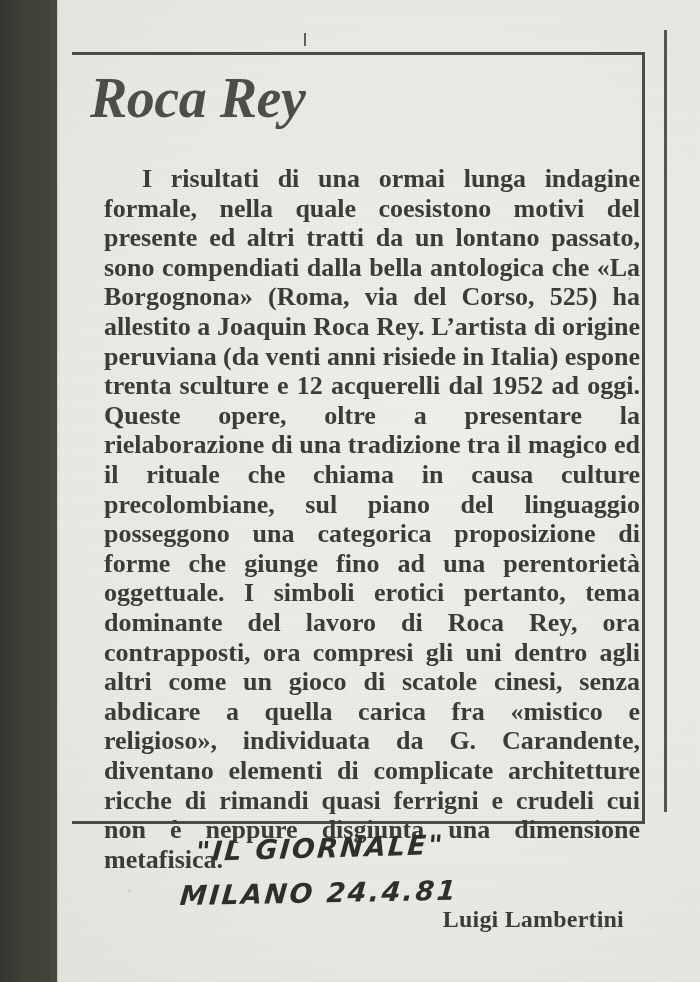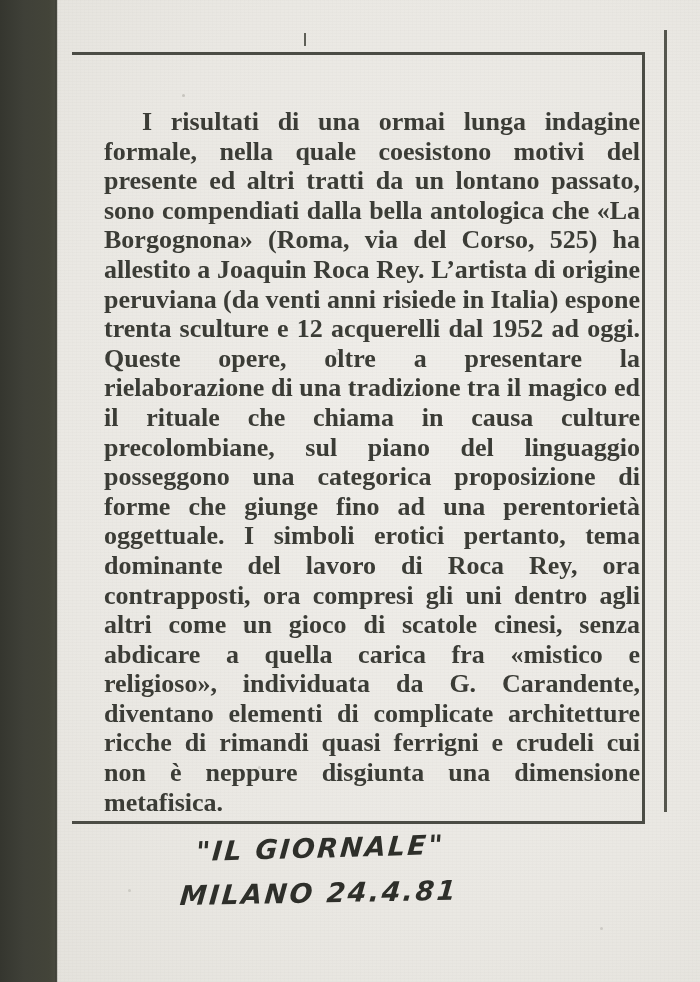--- a/index.html
+++ b/index.html
@@ -205,24 +205,26 @@
   <div class="speckle" style="left:430px; top:243px; width:4px; height:4px; opacity:.5;"></div>
   <div class="speckle" style="left:336px; top:352px; width:3px; height:3px;"></div>
   <div class="speckle" style="left:628px; top:277px; width:3px; height:3px;"></div>
   <div class="speckle" style="left:258px; top:766px; width:3px; height:3px; opacity:.3;"></div>
   <div class="speckle" style="left:600px; top:927px; width:3px; height:3px; opacity:.3;"></div>
   <div class="speckle" style="left:128px; top:889px; width:3px; height:3px; opacity:.28;"></div>
 
   <div id="article">
 
     <h1 id="headline">
+      <span class="hl-line-1">Roca Rey</span>
     </h1>
 
     <p id="body-text">I risultati di una ormai lunga indagine formale, nella quale coesistono motivi del presente ed altri tratti da un lontano passato, sono compendiati dalla bella antologica che «La Borgognona» (Roma, via del Corso, 525) ha allestito a Joaquin Roca Rey. L’artista di origine peruviana (da venti anni risiede in Italia) espone trenta sculture e 12 acquerelli dal 1952 ad oggi. Queste opere, oltre a presentare la rielaborazione di una tradizione tra il magico ed il rituale che chiama in causa culture precolombiane, sul piano del linguaggio posseggono una categorica proposizione di forme che giunge fino ad una perentorietà oggettuale. I simboli erotici pertanto, tema dominante del lavoro di Roca Rey, ora contrapposti, ora compresi gli uni dentro agli altri come un gioco di scatole cinesi, senza abdicare a quella carica fra «mistico e religioso», individuata da G. Carandente, diventano elementi di complicate architetture ricche di rimandi quasi ferrigni e crudeli cui non è neppure disgiunta una dimensione metafisica.</p>
 
+    <p id="byline">Luigi Lambertini</p>
 
   </div>
 
   <div id="handwriting">
     <span id="hw-line-1">"IL GIORNALE"</span>
     <span id="hw-line-2">MILANO 24.4.81</span>
   </div>
 
 </div>
 

